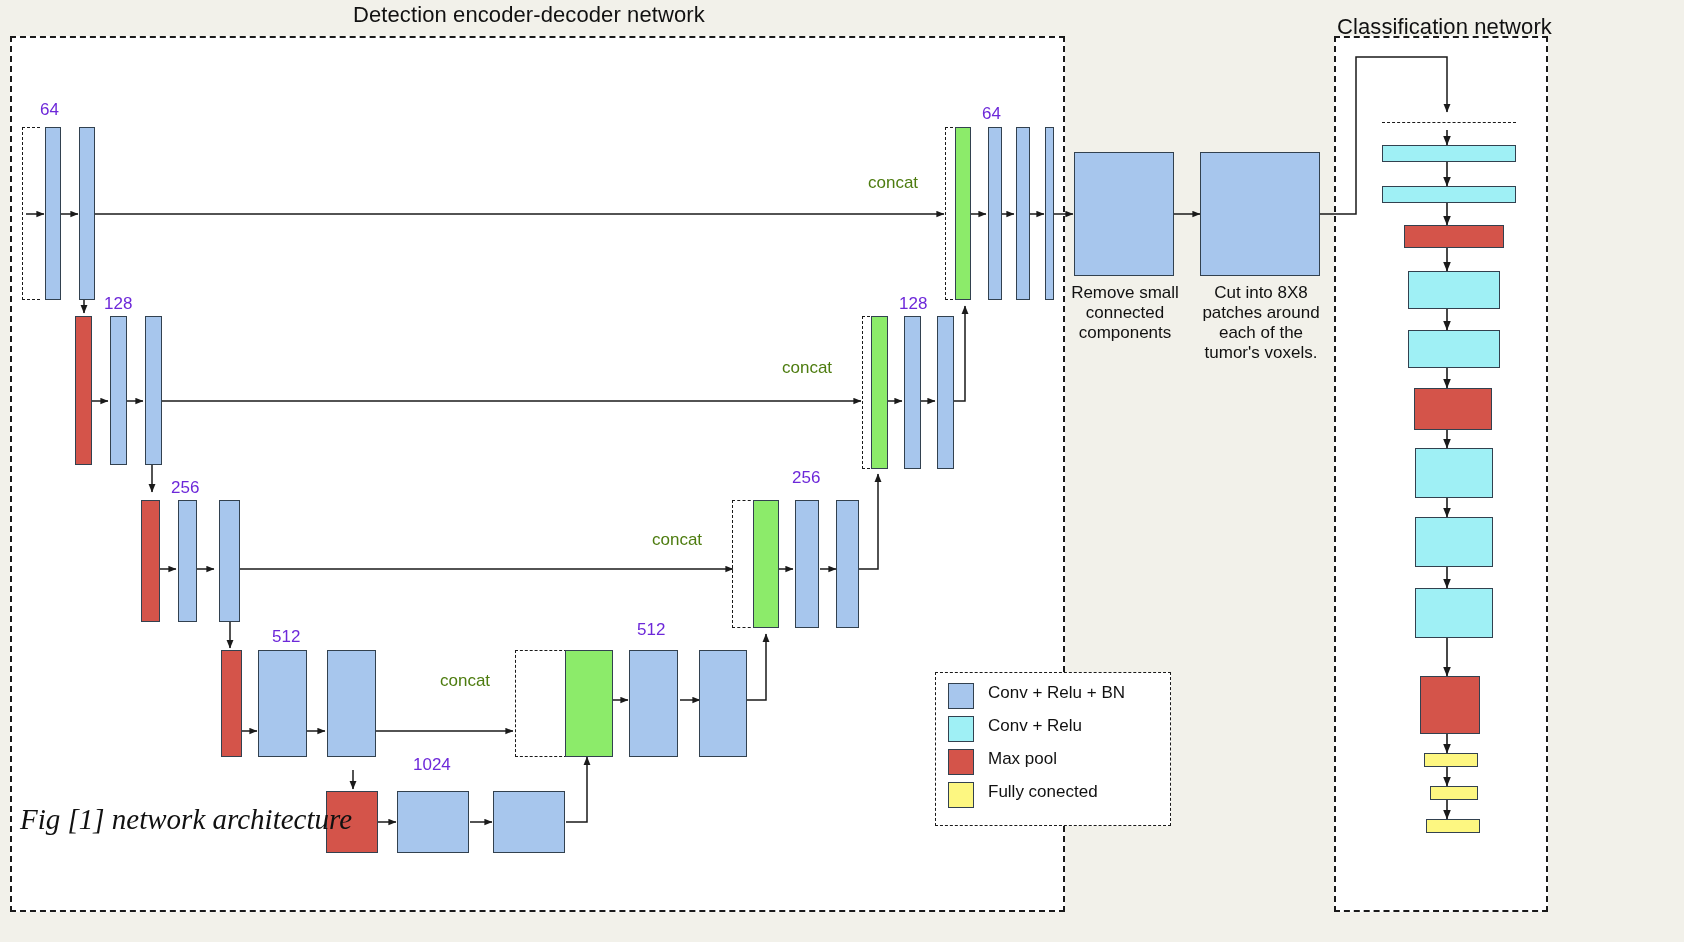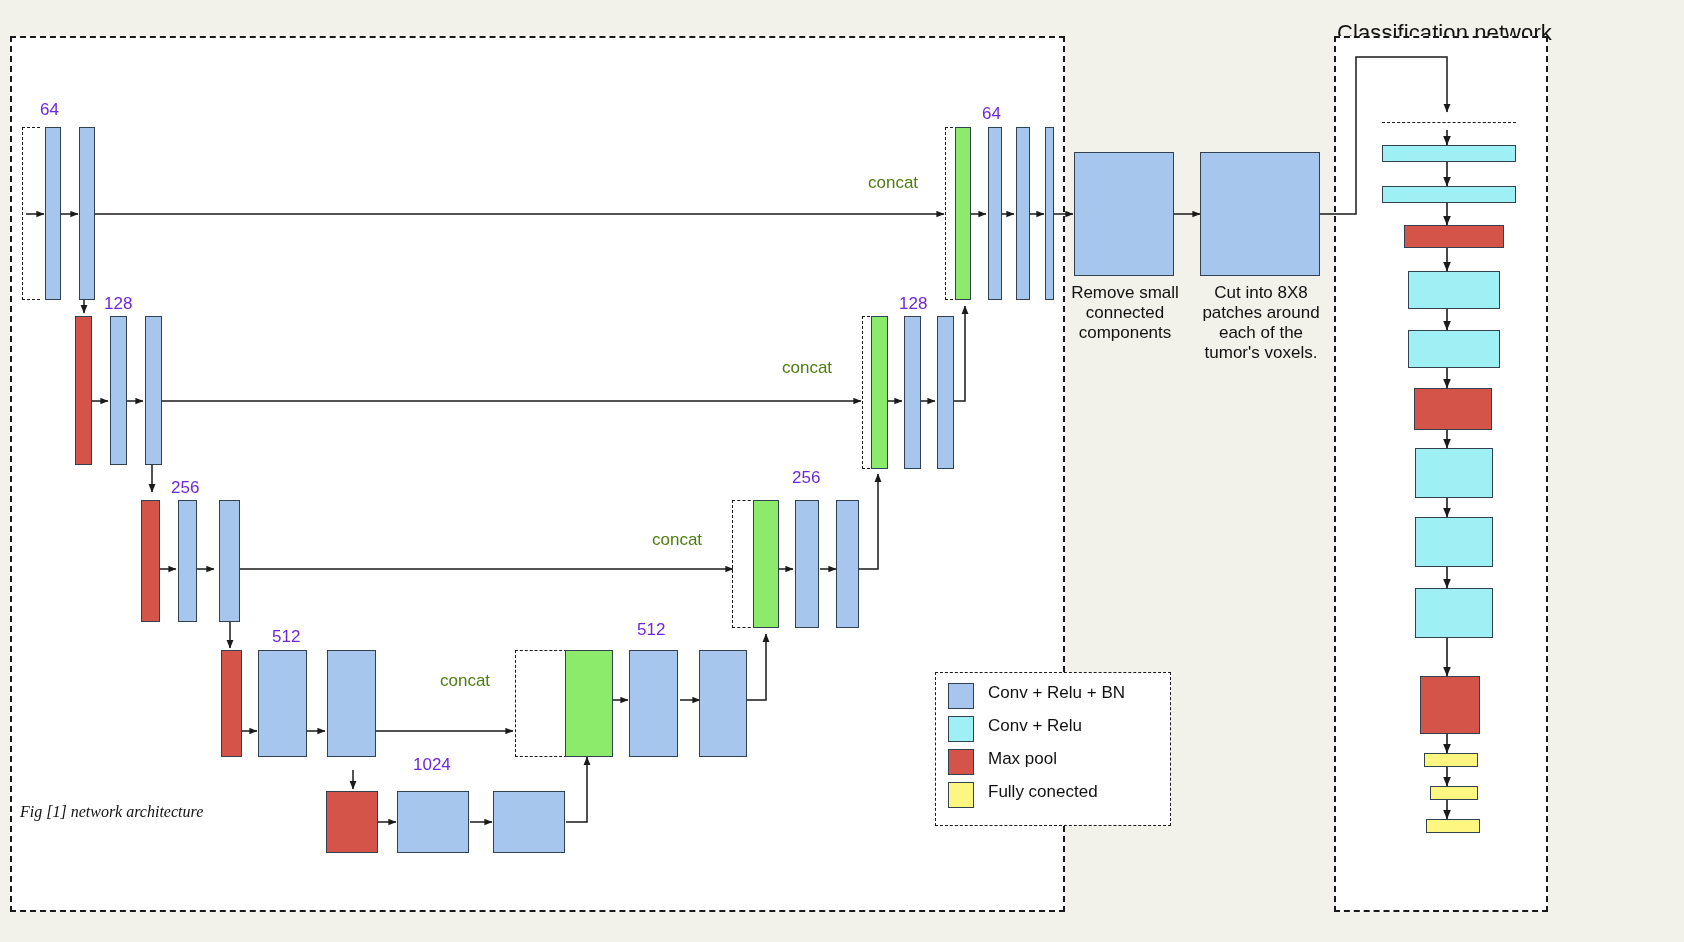--- a/index.html
+++ b/index.html
@@ -70,21 +70,21 @@
     font-size:17px;
     color:#111;
     text-align:center;
     line-height:1.18;
   }
 
   .caption {
     position:absolute;
     font-family:"Liberation Serif", serif;
     font-style:italic;
-    font-size:16px;
+    font-size:29px;
     color:#111;
     white-space:nowrap;
   }
 
   .legend {
     position:absolute;
     border:1.8px dashed #1a1a1a;
     background:#fff;
     padding:10px 14px 10px 12px;
   }
@@ -105,22 +105,23 @@
     white-space:nowrap;
   }
 
   svg.edges { position:absolute; left:0; top:0; width:1684px; height:942px; pointer-events:none; }
 </style>
 </head>
 <body>
 
 <div id="canvas">
 
-
-  <div class="title" style="left:1337px; top:20px;">Classification network</div>
+  <div class="title" style="left:353px; top:2px;">Detection encoder-decoder network</div>
+
+  <div class="title" style="left:1337px; top:14px;">Classification network</div>
 
   <div class="panel" style="left:10px; top:36px; width:1055px; height:876px;"></div>
 
   <div class="panel" style="left:1334px; top:36px; width:214px; height:876px;"></div>
 
   <svg class="edges">
     <defs>
       <marker id="ah" markerWidth="9" markerHeight="9" refX="7.6" refY="3.2" orient="auto" markerUnits="userSpaceOnUse">
         <path d="M0,0 L8,3.2 L0,6.4 z" fill="#1a1a1a"></path>
       </marker>

